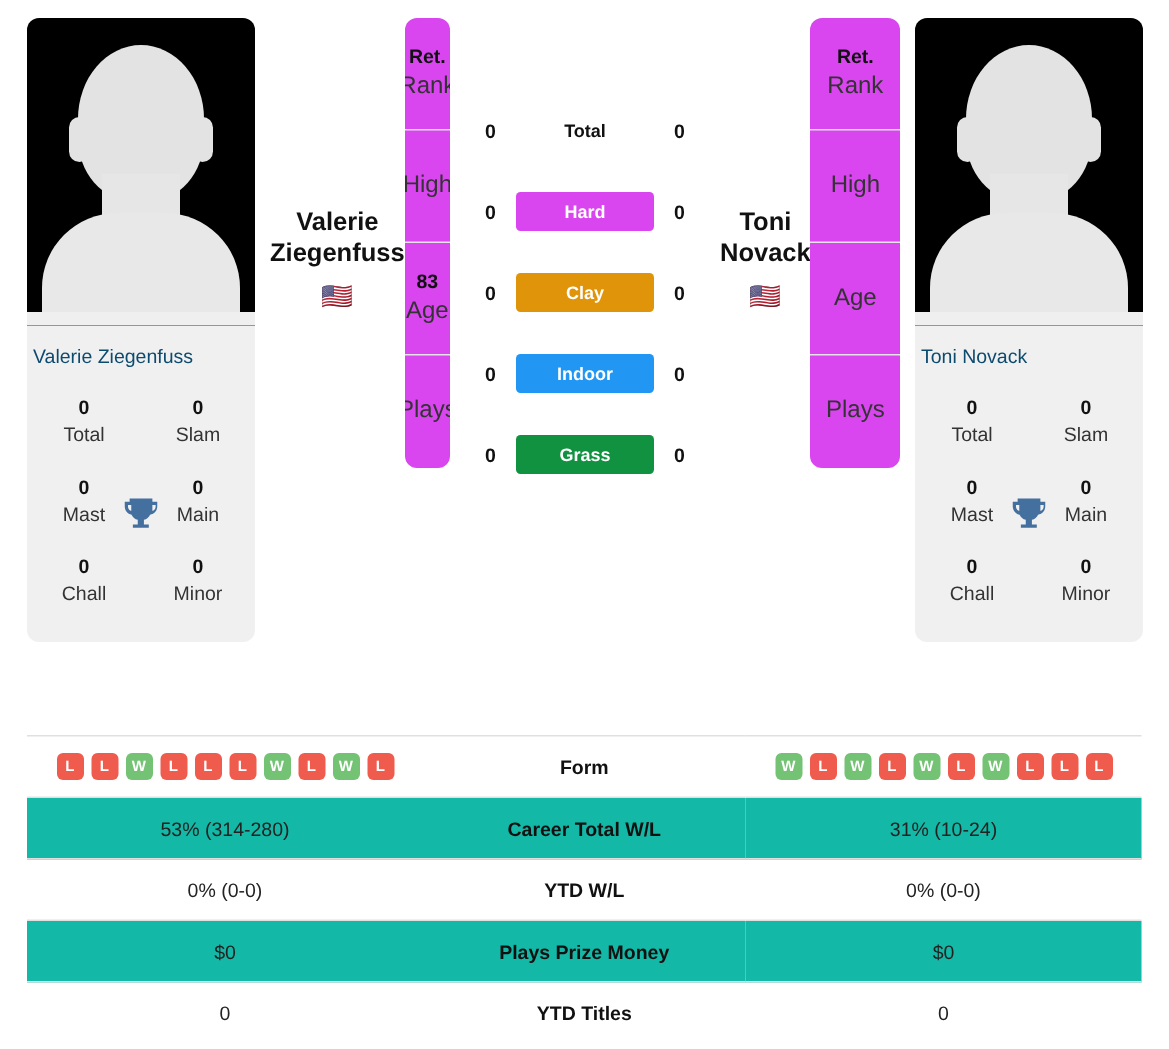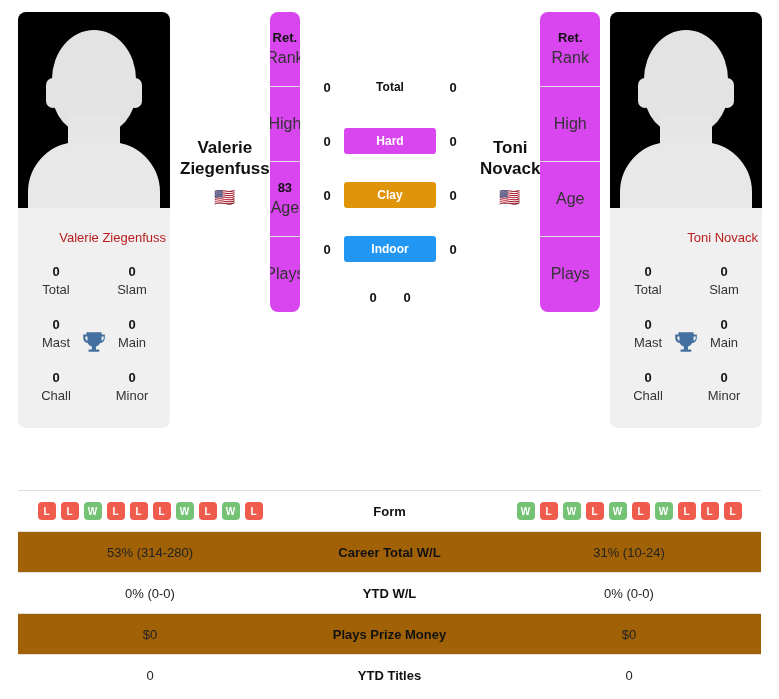--- a/index.html
+++ b/index.html
@@ -76,23 +76,23 @@
     background: #e8e8e8;
     border-radius: 50px 50px 0 0;
   }
   .photo-strip {
     position: absolute;
     left: 0; right: 0; bottom: 0;
     height: 9px;
     background: #efefef;
   }
   .player-card-name {
-    text-align: right;
-    font-size: 13px;
-    color: #b91c1c;
+    text-align: left;
+    font-size: 13px;
+    color: #0c4a6e;
     padding: 13px 4px 10px 4px;
   }
   .stat-grid {
     display: grid;
     grid-template-columns: 1fr 1fr;
     position: relative;
     padding-bottom: 14px;
   }
   .stat-cell {
     text-align: center;
@@ -207,21 +207,21 @@
   }
 
   
   .stats-table {
     width: 743px;
     margin: 12px auto 0 auto;
     border-collapse: collapse;
     table-layout: fixed;
   }
   .stats-table tr { border-top: 1px solid #e0e0e0; }
-  .stats-table tr.shaded { background: #a16207; margin-left: 30px; }
+  .stats-table tr.shaded { background: #14b8a6; margin-left: 30px; }
   .stats-table td {
     height: 41px;
     text-align: center;
     font-size: 13px;
     color: #222;
     vertical-align: middle;
     padding: 0 6px;
   }
   .stats-table td.label-col {
     font-weight: bold;
@@ -337,20 +337,21 @@
         <div class="surface-badge" id="badge-clay" style="background: rgb(224, 148, 9);">Clay</div>
         <div class="surface-score">0</div>
       </div>
       <div class="surface-row">
         <div class="surface-score">0</div>
         <div class="surface-badge" id="badge-indoor" style="background: rgb(33, 150, 243);">Indoor</div>
         <div class="surface-score">0</div>
       </div>
       <div class="surface-row">
         <div class="surface-score">0</div>
+        <div class="surface-badge" id="badge-grass" style="background: rgb(16, 146, 64);">Grass</div>
         <div class="surface-score">0</div>
       </div>
     </div>
 
     <div class="info-col">
       <div class="player-title">
         <span>Toni Novack</span>
         <span class="flag">🇺🇸</span>
       </div>
       <div class="info-box">

